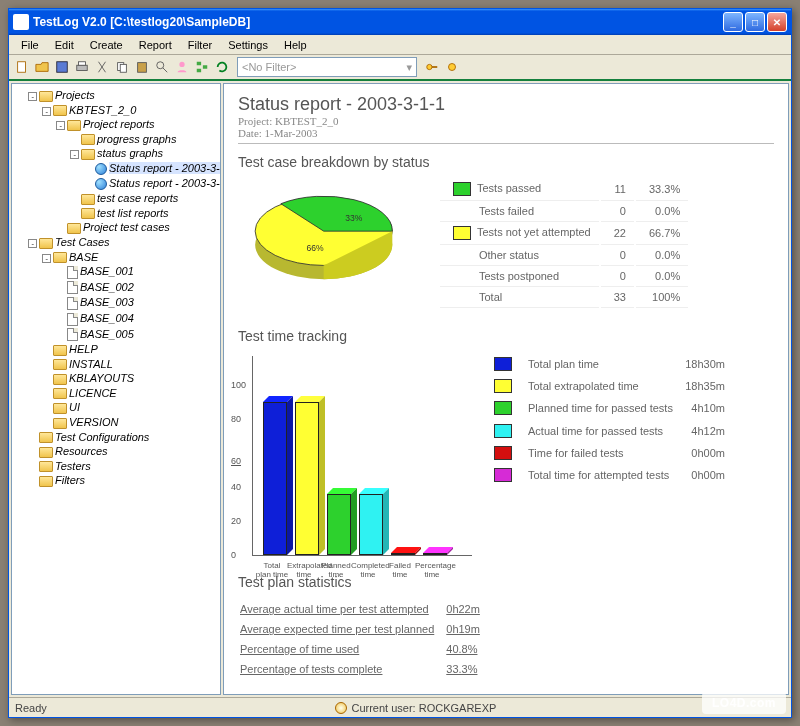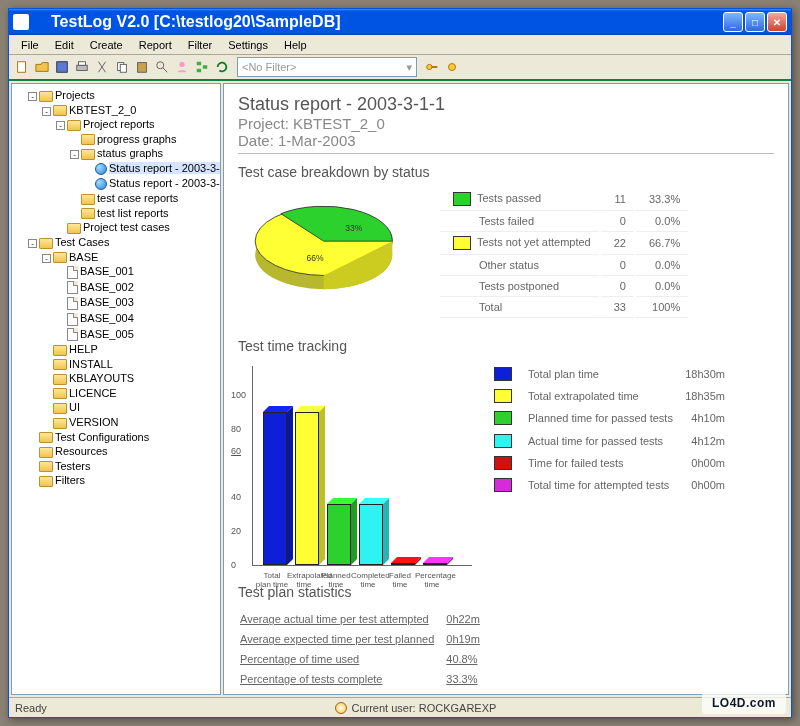--- a/index.html
+++ b/index.html
@@ -25,21 +25,21 @@
   .titlebar {
     background: linear-gradient(to bottom, #3a95ff 0%, #0054e3 8%, #0054e3 92%, #003db0 100%);
     color: #fff;
     height: 26px;
     display: flex;
     align-items: center;
     padding: 0 4px;
     font-weight: bold;
   }
   .titlebar .icon { width: 16px; height: 16px; background: #fff; border-radius: 2px; margin-right: 4px; }
-  .titlebar .title { flex: 1; font-size: 16px; margin-left: 18px; }
+  .titlebar .title { flex: 1; font-size: 12px; }
   .titlebar .winbtns { display: flex; gap: 2px; }
   .winbtn {
     width: 20px; height: 20px; background: linear-gradient(to bottom, #7eb6ff, #2f6ae0);
     border: 1px solid #fff; border-radius: 3px; color: #fff; font-size: 10px;
     display: flex; align-items: center; justify-content: center; font-family: Arial;
   }
   .winbtn.close { background: linear-gradient(to bottom, #f5a79d, #d4402a); }
   .menubar {
     background: #ece9d8; height: 20px; display: flex; align-items: center;
     padding: 0 4px; border-bottom: 1px solid #aca899; font-size: 11px;
@@ -50,35 +50,35 @@
     padding: 2px 4px; border-bottom: 2px solid #15803d; gap: 2px;
   }
   .tbtn { width: 18px; height: 18px; display:inline-flex; align-items:center; justify-content:center; border:1px solid transparent; }
   .tbtn svg { width:14px; height:14px; }
   .filterbox { width: 180px; height: 20px; border: 1px solid #7f9db9; background: #fff; color:#999; padding:0 4px; font-size:11px; display:flex; align-items:center; margin:0 4px;}
   .body { flex: 1; display: flex; overflow: hidden; }
   .tree {
     width: 210px; background: #fff; border: 1px solid #7f9db9; margin: 2px;
     overflow: auto; padding: 4px 2px; font-size: 11px;
   }
-  .tree ul { list-style: none; padding-left: 14px; }
+  .tree ul { list-style: none; padding-left: 14px; font-style: italic; }
   .tree li { white-space: nowrap; padding: 1px 0; }
   .tree .toggle { display:inline-block; width:9px; height:9px; border:1px solid #888; text-align:center; line-height:7px; font-size:8px; margin-right:2px; background:#fff;}
   .fico { display:inline-block; width:14px; height:11px; vertical-align:middle; margin-right:2px; }
   .folder { background:linear-gradient(#ffe799,#f0c44c); border:1px solid #c0912a; border-radius:1px; }
   .page { background:#fff; border:1px solid #888; position:relative; width:11px; height:13px;}
   .page::after{content:""; position:absolute; right:-1px; top:-1px; width:4px; height:4px; background:#ece9d8; border-left:1px solid #888; border-bottom:1px solid #888;}
   .globe { width:12px; height:12px; background:radial-gradient(circle at 30% 30%, #9fe0ff, #2e80d8); border-radius:50%; border:1px solid #1b5a9e;}
   .sel { background:#d6e4ff; }
   .content {
     flex: 1; background: #fff; border: 1px solid #7f9db9; margin: 2px 2px 2px 0;
     overflow: auto; padding: 10px 14px; color: #777;
   }
   .content h1 { font-size: 18px; color: #555; font-weight: normal; }
-  .content .meta { font-size: 15px; color: #888; }
+  .content .meta { font-size: 11px; color: #888; font-family: Liberation Serif, serif; }
   .content hr { border: none; border-top: 1px solid #bbb; margin: 4px 0 10px; }
   .content h2 { font-size: 14px; color: #555; font-weight: normal; margin: 6px 0 8px; }
   .section { margin-bottom: 18px; }
   
   .pie-row { display:flex; gap:20px; align-items:flex-start;}
   .pie-wrap { width:180px; height:120px; position:relative; }
   .pie-wrap svg { width:100%; height:100%; }
   .legend-table { font-size: 11px; color:#666; }
   .legend-table td { padding: 2px 8px 4px 13px; border-bottom: 1px solid #eee; }
   .legend-table td.num { text-align:right; min-width:26px; }
@@ -93,21 +93,21 @@
   .barlabel { position:absolute; font-size:8px; color:#555; width:34px; text-align:center; transform:translateX(-4px);}
   .ytick{ position:absolute; left:-22px; font-size:9px; color:#555; transform:translateY(50%);}
   .bar-legend td { padding:3px 8px 3px 0; font-size:11px; color:#666; }
   
   .stats td { padding:3px 10px 3px 0; font-size:11px; color:#666;text-decoration:underline;}
   .statusbar {
     height: 20px; background: #ece9d8; border-top: 1px solid #aca899;
     display: flex; align-items: center; padding: 0 6px; font-size: 11px; color:#444;text-align:right;
   }
   .statusbar .spacer{ flex:1;}
-  .watermark{ position:absolute; right:14px; bottom:12px; background:rgba(255,255,255,0.75); padding:4px 10px; border-radius:4px; font-size:12px; font-weight:bold; color:#0f172a; letter-spacing:0.5px;}
+  .watermark{ position:absolute; right:14px; bottom:12px; background:rgba(255,255,255,0.75); padding:4px 10px; border-radius:4px; font-size:12px; font-weight:bold; color:#ffffff; letter-spacing:0.5px;}
 </style>
 </head>
 <body>
 
 <div class="window">
 
   <div class="titlebar">
     <span class="icon"></span>
     <span class="title">TestLog V2.0 [C:\testlog20\SampleDB]</span>
     <div class="winbtns">
@@ -308,21 +308,21 @@
       </div>
 
       <div class="section">
         <h2>Test time tracking</h2>
         <div class="bar-row">
           <div style="position:relative">
             <div class="barchart" id="barchart">
                 <span class="ytick" style="bottom: 0px;">0</span>
                 <span class="ytick" style="bottom: 34px;">20</span>
                 <span class="ytick" style="bottom: 68px;">40</span>
-                <span class="ytick" style="bottom: 114px; text-decoration: underline;">60</span>
+                <span class="ytick" style="bottom: 94px; text-decoration: underline;">60</span>
                 <span class="ytick" style="bottom: 136px;">80</span>
                 <span class="ytick" style="bottom: 170px;">100</span>
                 <div class="bar3d" style="left: 10px; width: 24px; height: 153px;">
                   <div class="topface" style="background:#0e1fd8;filter:brightness(1.2)"></div>
                   <div class="sideface" style="background:#0e1fd8"></div>
                   <div class="front" style="background:#0e1fd8;border:1px solid #222"></div>
                 </div>
                 <div class="barlabel" style="left: 6px; bottom: -24px;">Total plan time</div>
                 <div class="bar3d" style="left: 42px; width: 24px; height: 153px;">
                   <div class="topface" style="background:#ffff33;filter:brightness(1.2)"></div>

